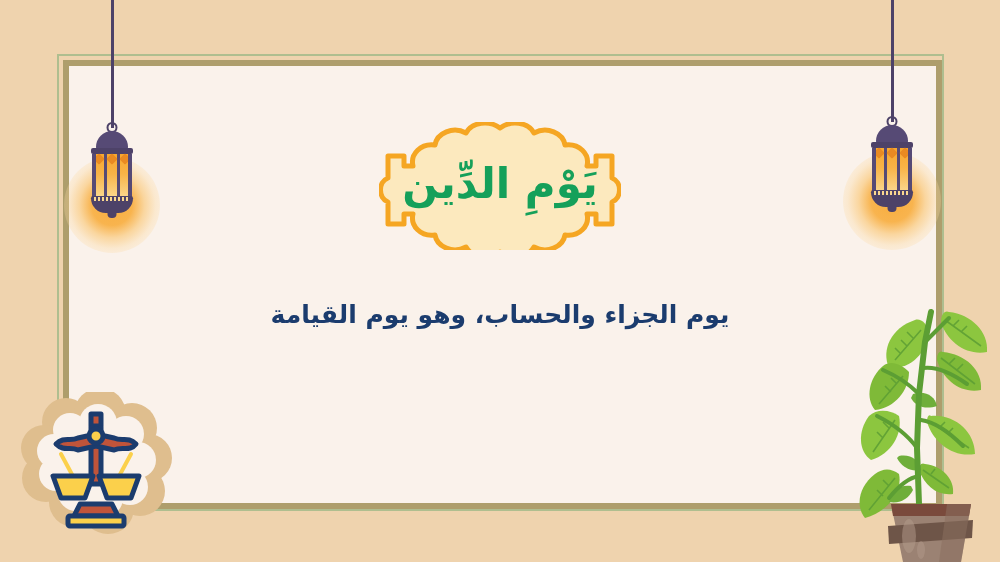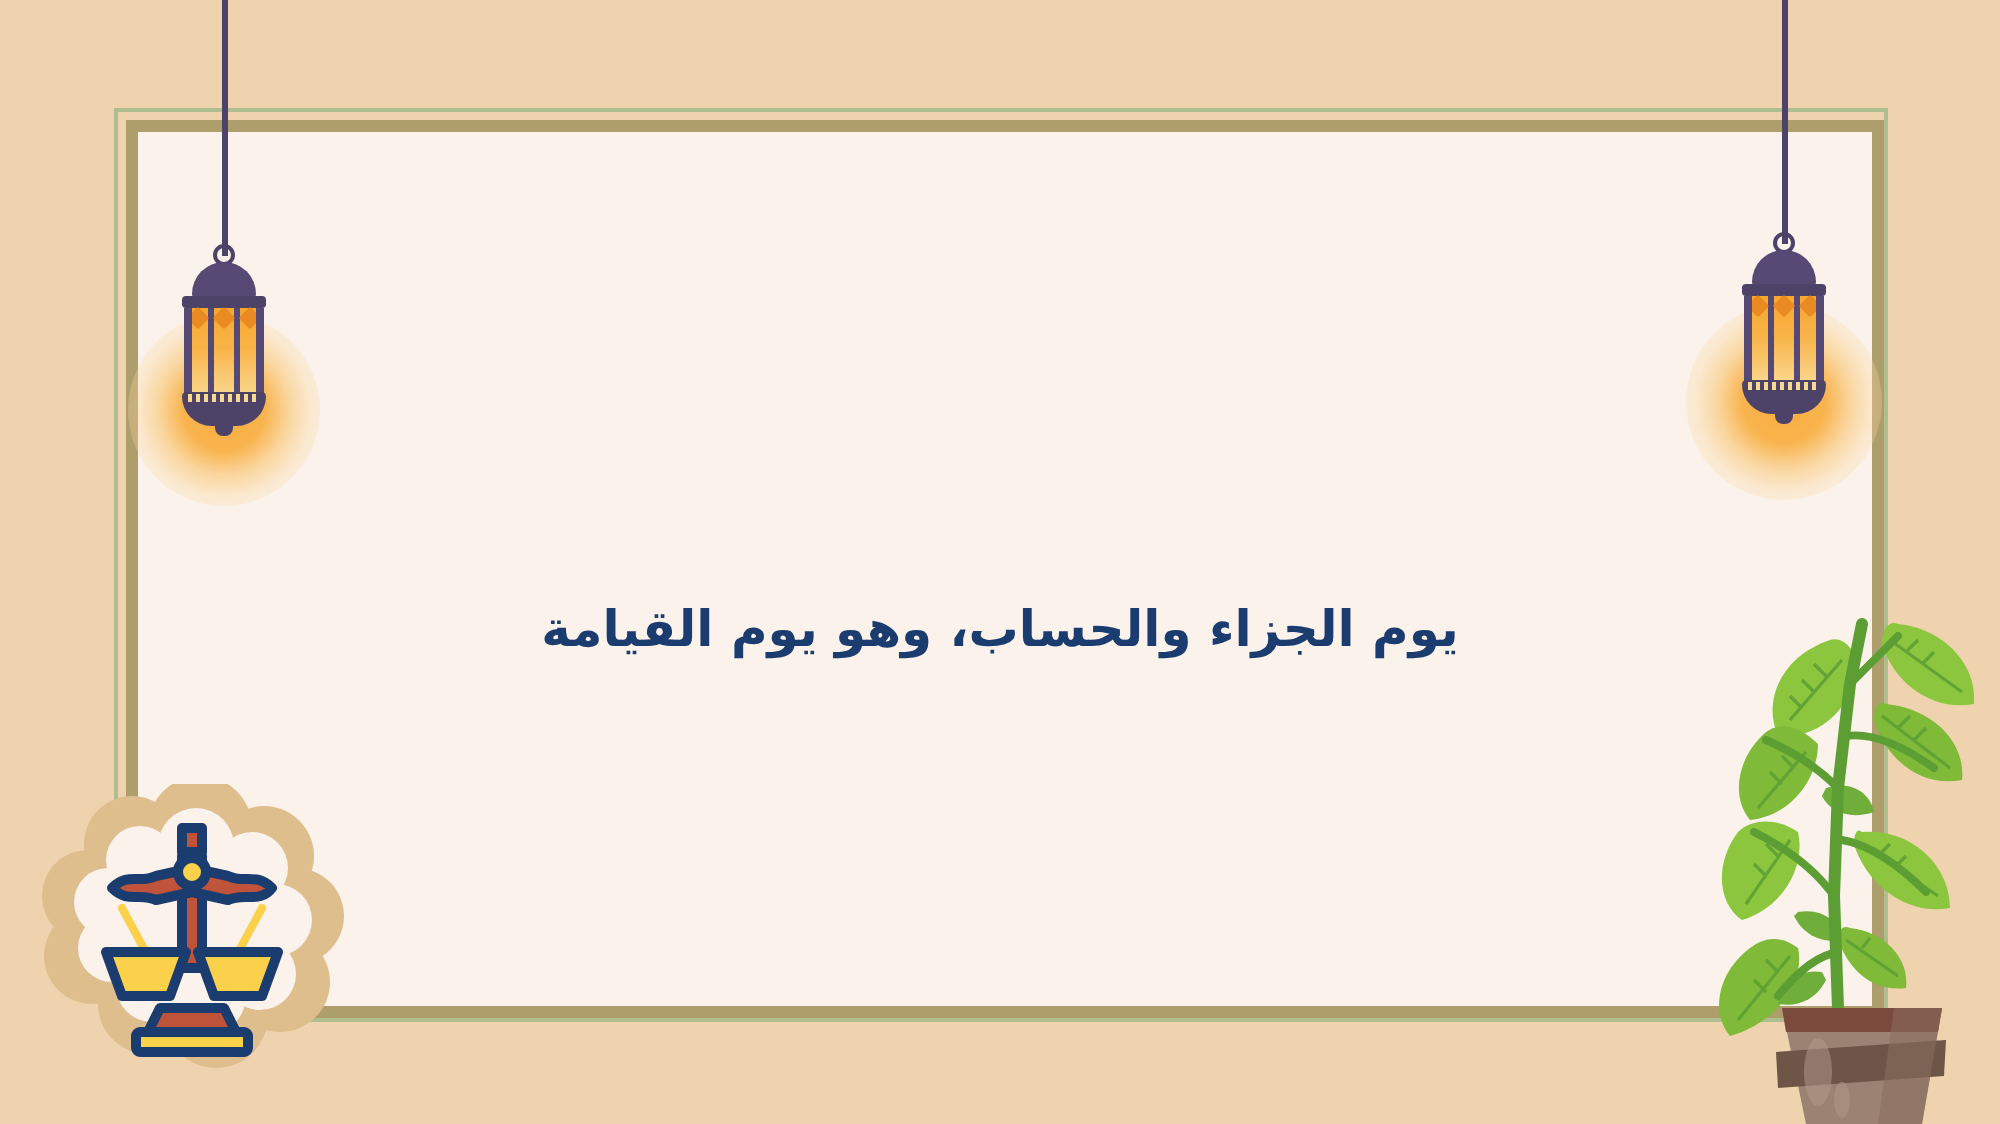--- a/index.html
+++ b/index.html
@@ -302,20 +302,44 @@
           <i></i>
         </div>
       <div class="l-rail-l"></div>
       <div class="l-rail-r"></div>
       <div class="l-bowl"></div>
       <div class="l-bowl-dots"></div>
       <div class="l-finial"></div>
     </div>
   </div>
 
+  <div class="title-ornament">
+    <svg width="242" height="128" viewBox="0 0 242 128" xmlns="http://www.w3.org/2000/svg">
+      <path d="M121 6
+               c 11 -8 28 -6 34 5
+               c 13 -7 29 0 31 12
+               c 14 -2 25 9 22 21
+               l 9 0 0 -10 16 0 0 22
+               c 10 4 10 20 0 24
+               l 0 22 -16 0 0 -10 -9 0
+               c 3 12 -8 23 -22 21
+               c -2 12 -18 19 -31 12
+               c -6 11 -23 13 -34 5
+               c -11 8 -28 6 -34 -5
+               c -13 7 -29 0 -31 -12
+               c -14 2 -25 -9 -22 -21
+               l -9 0 0 10 -16 0 0 -22
+               c -10 -4 -10 -20 0 -24
+               l 0 -22 16 0 0 10 9 0
+               c -3 -12 8 -23 22 -21
+               c 2 -12 18 -19 31 -12
+               c 6 -11 23 -13 34 -5 z" fill="#FCE9BE" stroke="#F5A623" stroke-width="5" stroke-linejoin="round"></path>
+    </svg>
+    <div class="title-text">يَوْمِ الدِّين</div>
+  </div>
 
   <div class="subtitle">يوم الجزاء والحساب، وهو يوم القيامة</div>
 
   <div class="badge">
     <svg width="152" height="150" viewBox="0 0 152 150" xmlns="http://www.w3.org/2000/svg">
       <g fill="#DFBE8E">
         <circle cx="46" cy="30" r="24"></circle>
         <circle cx="80" cy="22" r="26"></circle>
         <circle cx="112" cy="36" r="25"></circle>
         <circle cx="128" cy="66" r="24"></circle>

